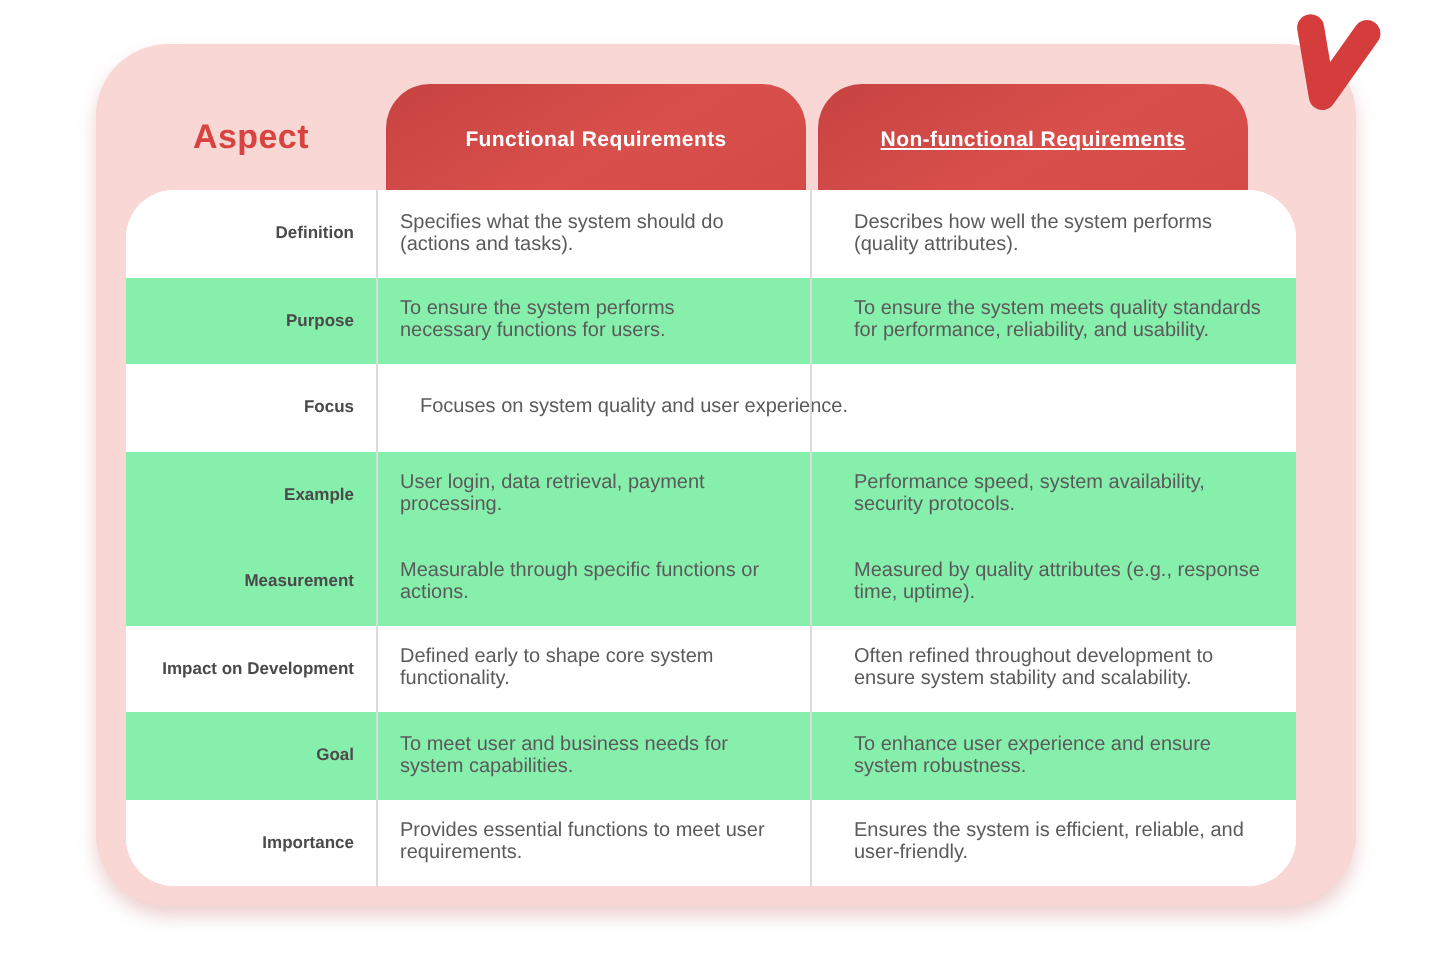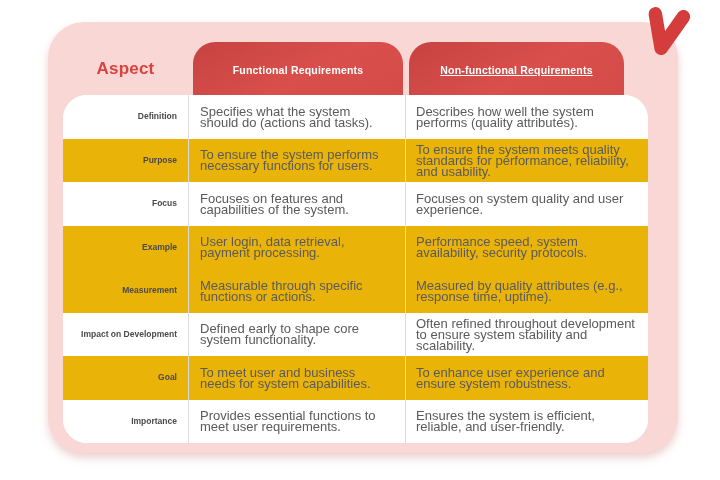--- a/index.html
+++ b/index.html
@@ -52,41 +52,41 @@
     border-radius: 24px;
     overflow: hidden;
     display: flex; flex-direction: column;
   }
   .row {
     flex: 1;
     display: flex;
     align-items: stretch;
     background: #ffffff;
   }
-  .row.gray { background: #eab308; }
+  .row.gray { background: #86efac; }
   .cell {
     display: flex; align-items: center;
-    font-size: 13px; line-height: 11px; color: #5a5a5a;
+    font-size: 10px; line-height: 11px; color: #5a5a5a;
   }
   .cell-aspect {
     width: 125px;
     justify-content: flex-end;
     padding-right: 11px;
     font-weight: 700;
     font-size: 8.5px;
     color: #4a4a4a;
     text-align: center;
   }
   .cell-functional {
     width: 217px;
     padding-left: 12px; padding-right: 22px;
   }
   .cell-nonfunctional {
     flex: 1;
-    padding-left: 11px; padding-right: 10px;
+    padding-left: 22px; padding-right: 10px;
   }
   .divider {
     position: absolute; top: 0; bottom: 0;
     width: 1px; background: #dcdcdc;
   }
   .divider-1 { left: 125px; }
   .divider-2 { left: 342px; }
 </style>
 </head>
 <body>
@@ -111,21 +111,20 @@
       <div class="cell cell-functional">Specifies what the system should do (actions and tasks).</div>
       <div class="cell cell-nonfunctional">Describes how well the system performs (quality attributes).</div>
     </div>
     <div class="row gray">
       <div class="cell cell-aspect">Purpose</div>
       <div class="cell cell-functional">To ensure the system performs necessary functions for users.</div>
       <div class="cell cell-nonfunctional">To ensure the system meets quality standards for performance, reliability, and usability.</div>
     </div>
     <div class="row">
       <div class="cell cell-aspect">Focus</div>
-      <div class="cell cell-functional">Focuses on features and capabilities of the system.</div>
       <div class="cell cell-nonfunctional">Focuses on system quality and user experience.</div>
     </div>
     <div class="row gray">
       <div class="cell cell-aspect">Example</div>
       <div class="cell cell-functional">User login, data retrieval, payment processing.</div>
       <div class="cell cell-nonfunctional">Performance speed, system availability, security protocols.</div>
     </div>
     <div class="row gray">
       <div class="cell cell-aspect">Measurement</div>
       <div class="cell cell-functional">Measurable through specific functions or actions.</div>

